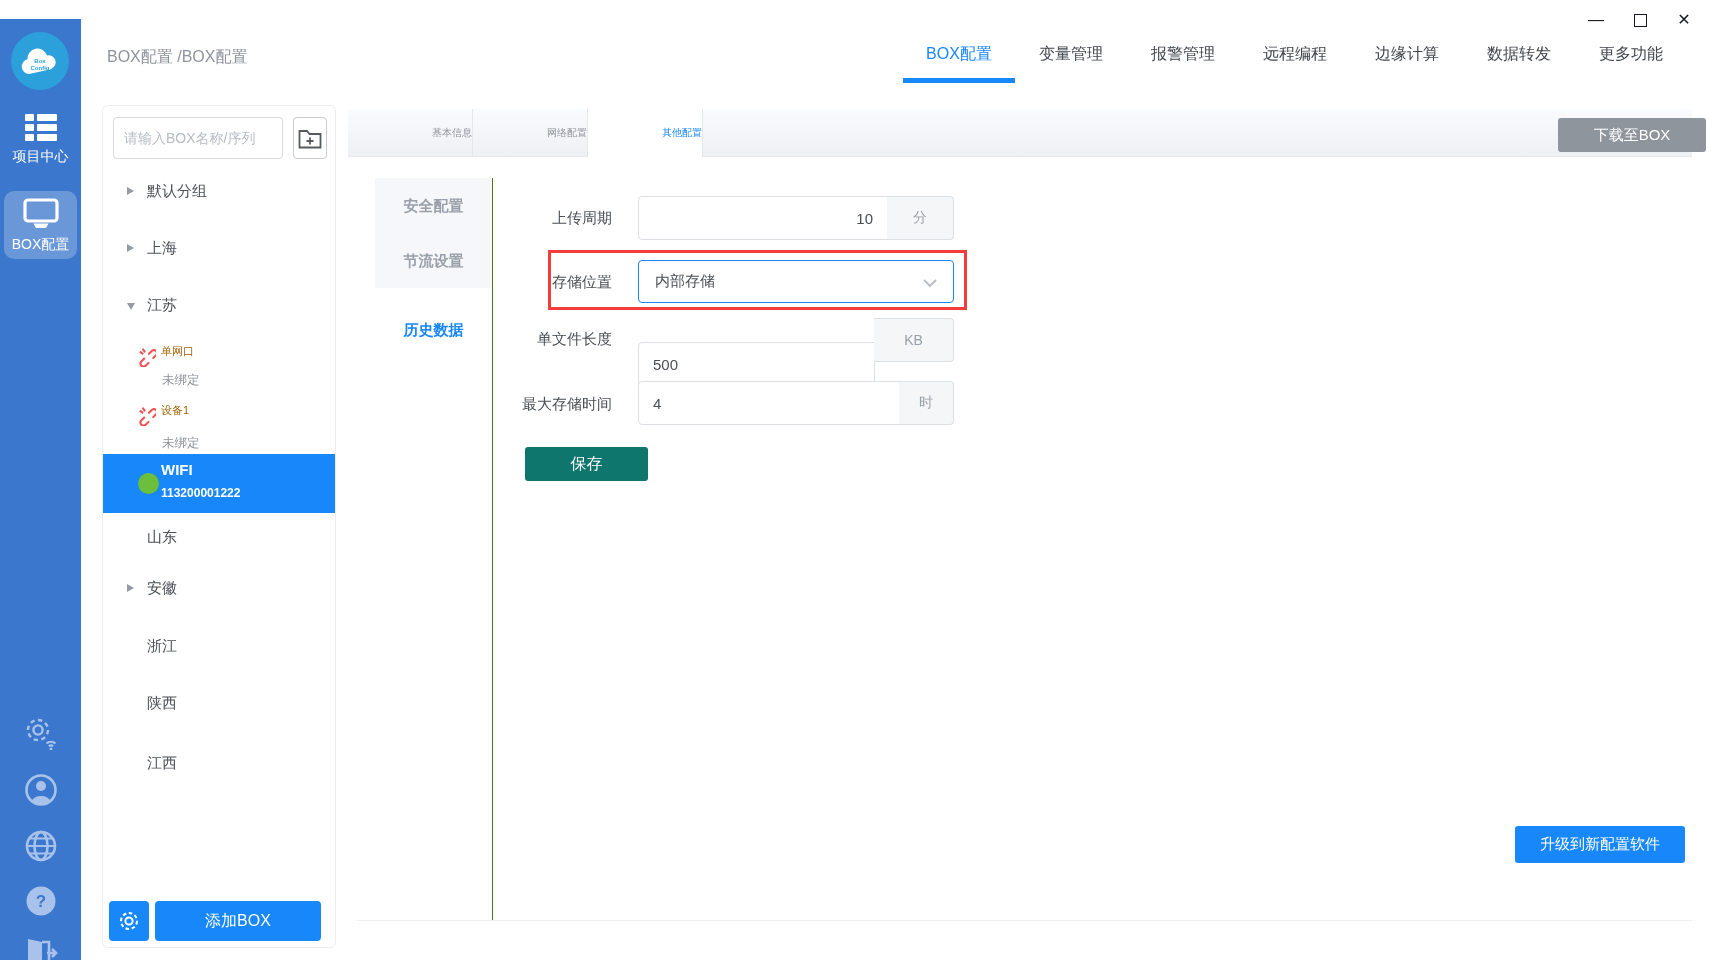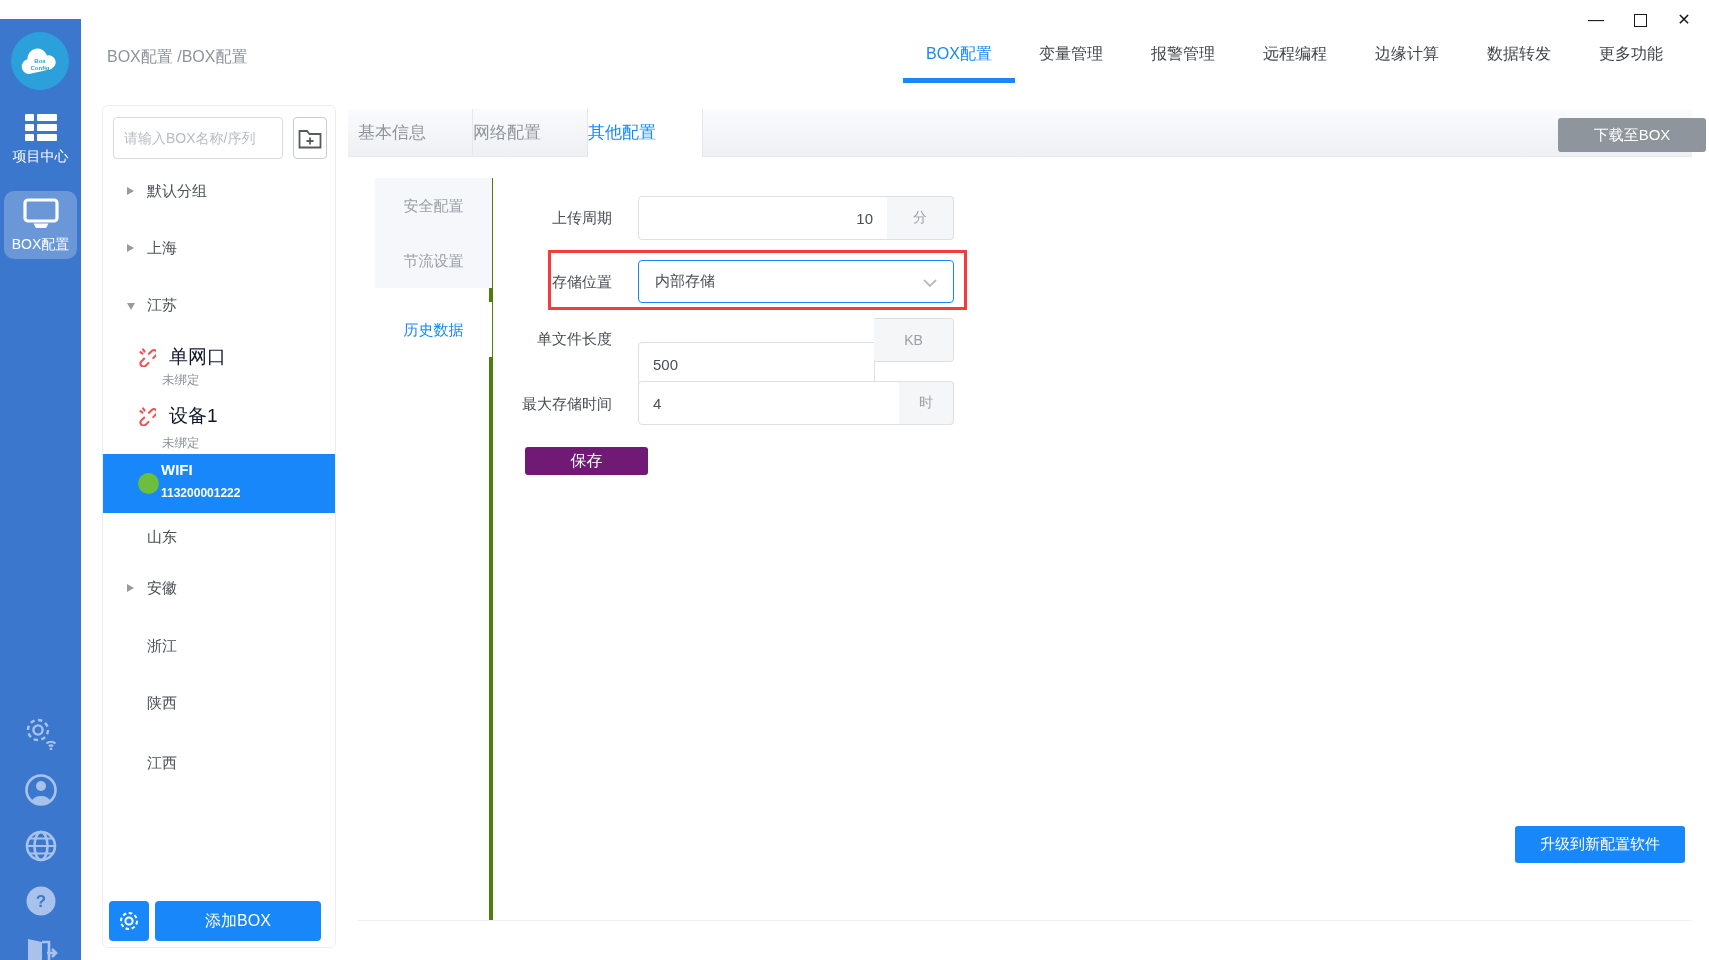--- a/index.html
+++ b/index.html
@@ -32,51 +32,51 @@
   .left-panel { position:absolute; left:102px; top:105px; width:234px; height:843px; border:1px solid #ecedf1; border-radius:6px; background:#fff; }
   .search-input { position:absolute; left:10px; top:11px; width:170px; height:42px; border:1px solid #d9dbe0; border-radius:4px; font-size:14px; color:#555; padding:0 10px; outline:none; font-family:inherit; }
   .search-input::placeholder { color:#b7bcc4; }
   .folder-btn { position:absolute; left:190px; top:11px; width:34px; height:42px; border:1px solid #caccd2; border-radius:4px; background:#fff; display:flex; align-items:center; justify-content:center; cursor:pointer; }
   .t-group { position:absolute; left:0; width:232px; height:40px; cursor:pointer; }
   .t-group .g-label { position:absolute; left:44px; top:10px; font-size:15px; color:#4b5056; }
   .arr { position:absolute; left:24px; top:15px; width:0; height:0; }
   .arr-r { border-left:7px solid #969ba3; border-top:4.5px solid transparent; border-bottom:4.5px solid transparent; }
   .arr-d { border-top:7px solid #969ba3; border-left:4.5px solid transparent; border-right:4.5px solid transparent; top:17px; }
   .dev-icon { position:absolute; left:34px; }
-  .dev-name { position:absolute; left:66px; font-size:19px; color:#0f172a; cursor:pointer; }
+  .dev-name { position:absolute; left:58px; font-size:11px; color:#a16207; cursor:pointer; }
   .dev-status { position:absolute; left:59px; font-size:12.5px; color:#8d9298; }
   .t-wifi { position:absolute; left:0; top:348px; width:232px; height:59px; background:#1787fa; color:#fff; cursor:pointer; }
   .t-wifi .dot { position:absolute; left:35px; top:19px; width:21px; height:21px; border-radius:50%; background:#6cbf3c; }
   .t-wifi .w-name { position:absolute; left:58px; top:7px; font-size:15px; font-weight:bold; }
   .t-wifi .w-serial { position:absolute; left:58px; top:32px; font-size:12px; font-weight:bold; }
   .gear-btn { position:absolute; left:6px; top:795px; width:40px; height:40px; background:#1787fa; border:none; border-radius:4px; display:flex; align-items:center; justify-content:center; cursor:pointer; }
   .add-box-btn { position:absolute; left:52px; top:795px; width:166px; height:40px; background:#1787fa; border:none; border-radius:4px; color:#fff; font-size:16px; cursor:pointer; font-family:inherit; }
 
   
   .tab-bar { position:absolute; left:348px; top:109px; width:1344px; height:48px; background:linear-gradient(#fafbfd,#eef0f3); border-bottom:1px solid #e7e9ed; }
   .tabs { position:absolute; left:10px; top:0; height:48px; display:flex; }
-  .tab { width:115px; height:48px; line-height:48px; text-align:left; font-size:17px; color:#8f959e; border-right:1px solid #e4e7eb; cursor:pointer; }
+  .tab { width:115px; height:48px; line-height:48px; text-align:right; font-size:10px; color:#8f959e; border-right:1px solid #e4e7eb; cursor:pointer; }
   .tab.active { background:#fff; color:#1787fa; }
   .download-btn { position:absolute; left:1558px; top:118px; width:148px; height:34px; background:#8f959d; border:none; border-radius:3px; color:#fff; font-size:15px; cursor:pointer; font-family:inherit; }
 
   
   .card { position:absolute; left:357px; top:178px; width:1335px; height:743px; background:#fff; border-bottom:1px solid #eef0f3; }
-  .sub-col { position:absolute; left:18px; top:0; width:118px; height:100%; border-right:4px solid #4d7c0f; }
+  .sub-col { position:absolute; left:18px; top:0; width:118px; height:100%; border-right:1px solid #4d7c0f;font-weight:bold; }
   .sub-block { position:absolute; left:0; top:0; width:117px; height:110px; background:#f5f7fa; }
   .sub-tab { position:absolute; left:0; width:117px; height:55px; line-height:55px; text-align:center; font-size:15px; color:#9aa0aa; cursor:pointer; }
   .st-0 { top:0; } .st-1 { top:55px; } .st-2 { top:124px; background:#fff; }
   .sub-tab.active { color:#1787fa; }
 
   .f-label { position:absolute; left:125px; width:130px; text-align:right; font-size:15px; color:#4a4f56; }
   .f-input { position:absolute; height:44px; border:1px solid #dcdfe4; border-radius:4px 0 0 4px; font-size:15px; color:#4a4f56; padding:0 14px; outline:none; font-family:inherit; }
   .f-addon { position:absolute; height:44px; background:#f5f6f8; border:1px solid #dcdfe4; border-left:none; border-radius:0 4px 4px 0; color:#9aa0a8; font-size:14px; display:flex; align-items:center; justify-content:center; }
   .f-select { position:absolute; left:281px; top:82px; width:316px; height:43px; border:1px solid #1787fa; border-radius:4px; background:#fff; display:flex; align-items:center; padding:0 16px; font-size:15px; color:#4a4f56; cursor:pointer; }
   .f-select .chev { position:absolute; right:16px; top:18px; }
   .red-box { position:absolute; left:191px; top:72px; width:419px; height:60px; border:3px solid #f23d3d; pointer-events:none; }
-  .save-btn { position:absolute; left:168px; top:269px; width:123px; height:28px; background:#701a75; border:none; border-radius:3px; color:#fff; font-size:16px; cursor:pointer; font-family:inherit; }
+  .save-btn { position:absolute; left:168px; top:269px; width:123px; height:34px; background:#0f766e; border:none; border-radius:3px; color:#fff; font-size:16px; cursor:pointer; font-family:inherit; }
   .upgrade-btn { position:absolute; left:1515px; top:826px; width:170px; height:37px; background:#1787fa; border:none; border-radius:3px; color:#fff; font-size:15px; cursor:pointer; font-family:inherit; }
 </style>
 </head>
 <body>
 
 <div class="app">
 
   <aside class="sidebar">
     <div class="logo">
       <svg width="44" height="30" viewBox="0 0 44 30">

